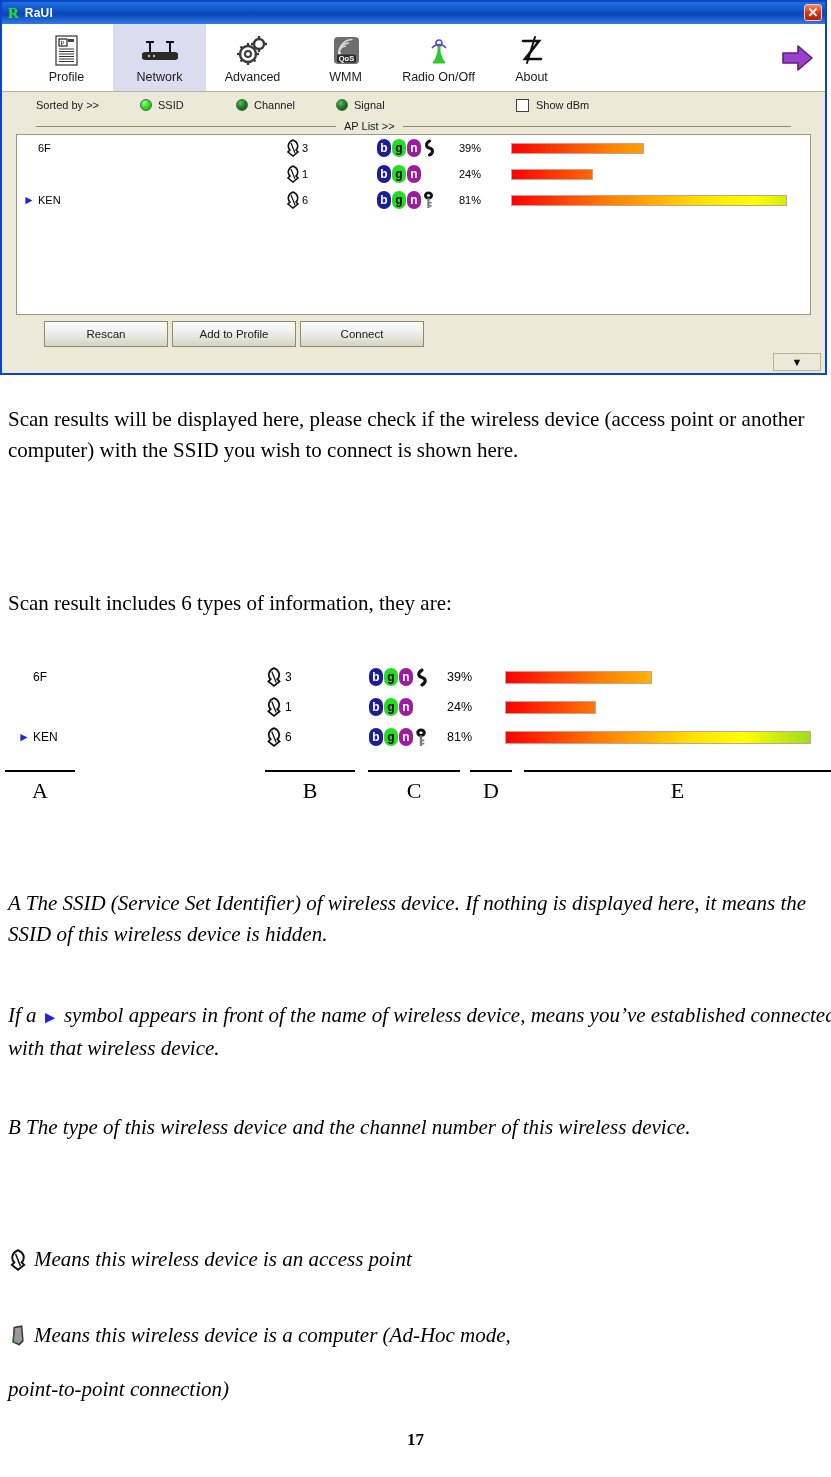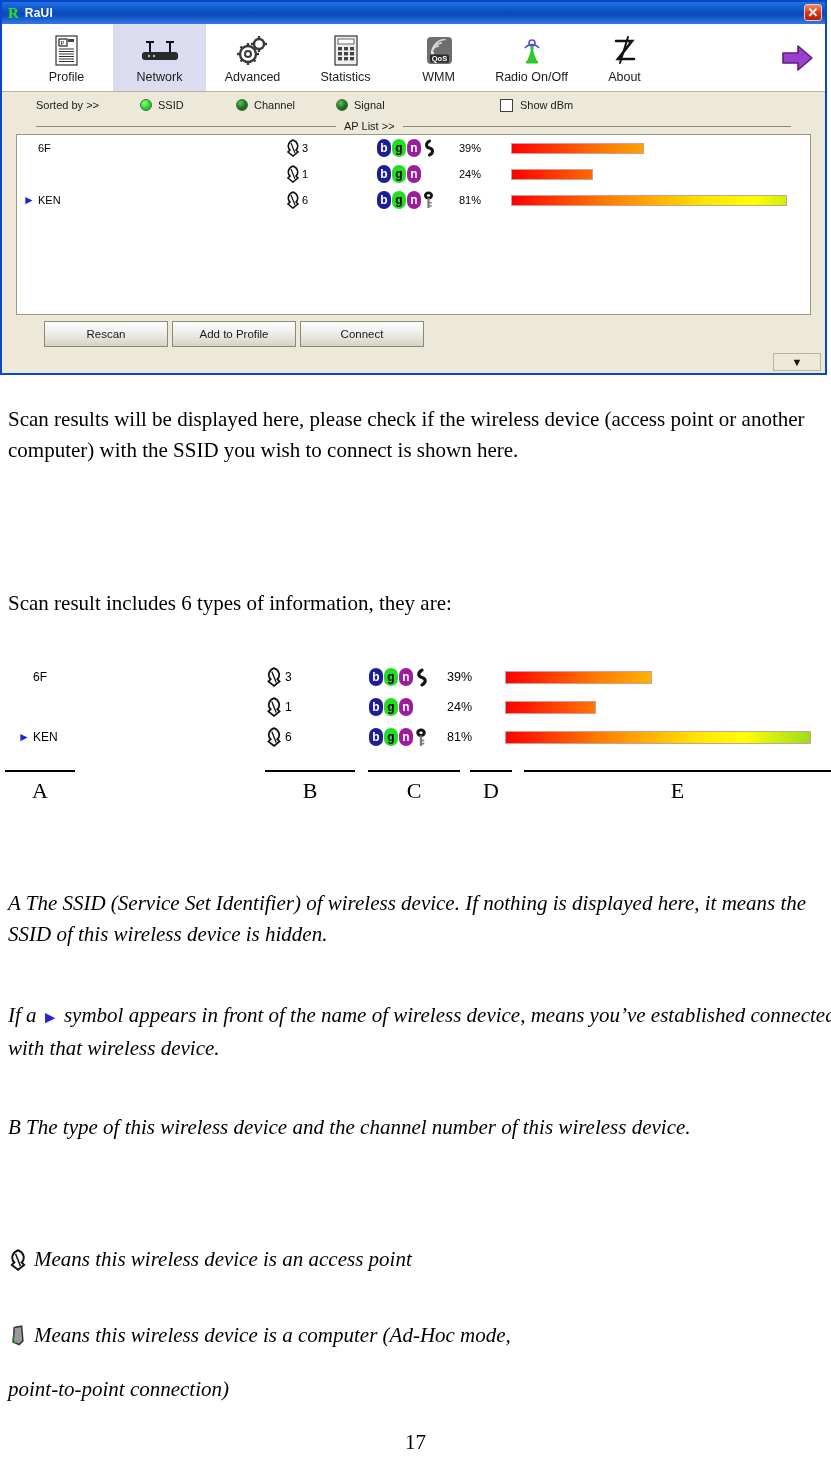--- a/index.html
+++ b/index.html
@@ -133,21 +133,21 @@
     width: 12px; height: 12px;
     border-radius: 50%;
     margin-right: 6px;
     border: 1px solid #4a6a4a;
     box-sizing: border-box;
   }
   .radio.on  { background: radial-gradient(circle at 35% 30%, #9cff7a 0%, #2ee02e 45%, #14a014 100%); }
   .radio.off { background: radial-gradient(circle at 35% 30%, #5fbf5f 0%, #1d7a1d 50%, #0c4a0c 100%); }
   .sort-opt.c-ssid    { width: 96px; }
   .sort-opt.c-channel { width: 100px; }
-  .sort-opt.c-signal  { width: 164px; }
+  .sort-opt.c-signal  { width: 180px; }
   .checkopt {
     display: flex;
     align-items: center;
     cursor: pointer;
   }
   .checkbox {
     width: 13px; height: 13px;
     background: #fff;
     border: 1px solid #404040;
     margin-right: 7px;
@@ -345,22 +345,22 @@
     font-size: 22px;
     text-align: center;
   }
 
   .pagenum {
     position: absolute;
     left: 0; top: 1430px;
     width: 831px;
     text-align: center;
     font-family: "Liberation Serif", serif;
-    font-size: 21px;
-    font-weight: normal;
+    font-size: 17px;
+    font-weight: bold;
   }
 
   .inline-tri {
     color: #2222dd;
     font-size: 17px;
     vertical-align: -1px;
   }
   .inline-icon { vertical-align: -5px; margin-right: 6px; }
 </style>
 </head>
@@ -431,40 +431,20 @@
             <line x1="23" y1="1" x2="23" y2="3"></line>
               <line x1="23" y1="15" x2="23" y2="17"></line>
             <line x1="15" y1="9" x2="17" y2="9"></line>
               <line x1="29" y1="9" x2="31" y2="9"></line>
           </g>
         </svg>
       </div>
       <div class="tool-label">Advanced</div>
     </div>
 
-    <div class="tool-item">
-      <div class="tool-icon">
-        <svg width="28" height="32" viewBox="0 0 28 32">
-          <rect x="3" y="1" width="22" height="29" fill="#efefef" stroke="#333" stroke-width="1.2"></rect>
-          <rect x="6" y="4" width="16" height="5" fill="#fff" stroke="#555" stroke-width="0.9"></rect>
-          <g fill="#444">
-            <rect x="6" y="12" width="4" height="3.4"></rect>
-              <rect x="12" y="12" width="4" height="3.4"></rect>
-              <rect x="18" y="12" width="4" height="3.4"></rect>
-            <rect x="6" y="17" width="4" height="3.4"></rect>
-              <rect x="12" y="17" width="4" height="3.4"></rect>
-              <rect x="18" y="17" width="4" height="3.4"></rect>
-            <rect x="6" y="22" width="4" height="3.4"></rect>
-              <rect x="12" y="22" width="4" height="3.4"></rect>
-              <rect x="18" y="22" width="4" height="3.4"></rect>
-          </g>
-        </svg>
-      </div>
-      <div class="tool-label">Statistics</div>
-    </div>
 
     <div class="tool-item">
       <div class="tool-icon">
         <svg width="32" height="32" viewBox="0 0 32 32">
           <rect x="4" y="2" width="25" height="27" rx="4" fill="#6e6e6e"></rect>
           <g fill="none" stroke="#d8d8d8" stroke-width="1.6">
             <path d="M9 18 A10 10 0 0 1 19 8"></path>
             <path d="M9 18 A13.5 13.5 0 0 1 22.5 4.5"></path>
             <path d="M9 18 A7 7 0 0 1 16 11"></path>
           </g>

